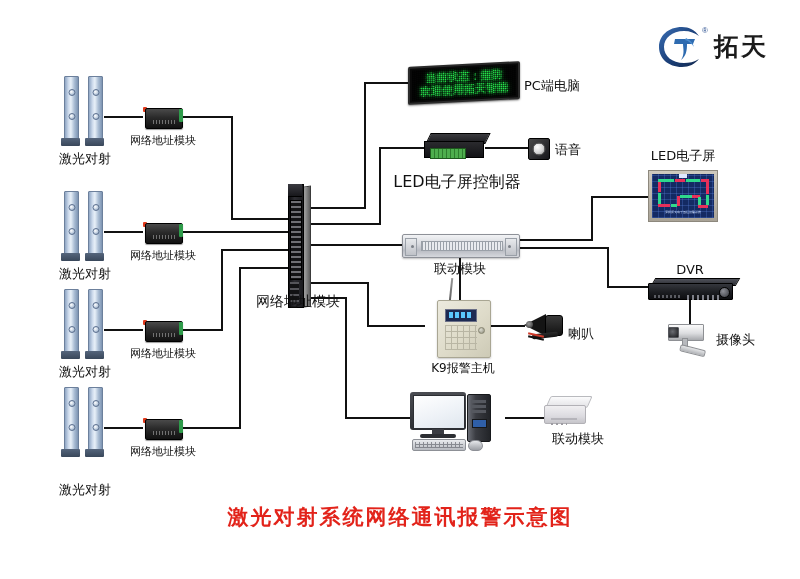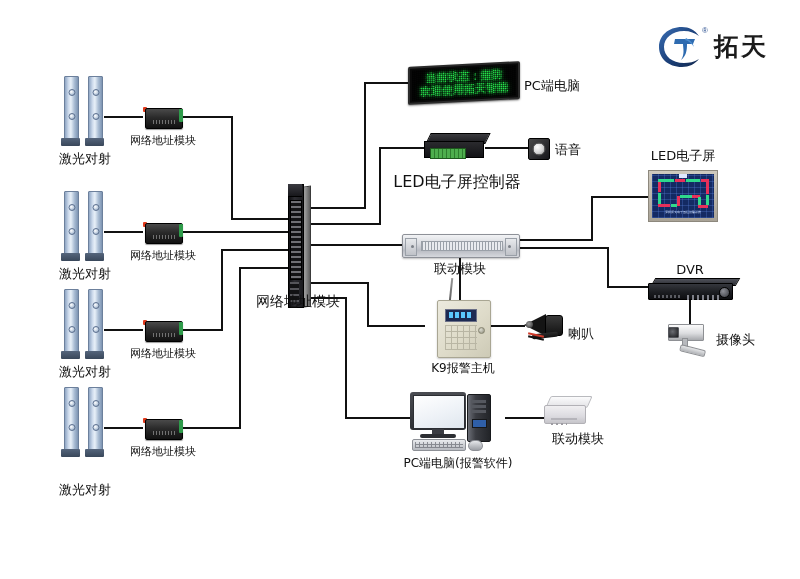--- a/index.html
+++ b/index.html
@@ -466,21 +466,20 @@
       <div class="bay" style="top:5px;"></div>
       <div class="bay" style="top:10px;"></div>
       <div class="bay" style="top:15px;"></div>
       <div class="scr2"></div>
     </div>
     <div class="kb">
         <div class="k"></div>
       </div>
     <div class="mouse"></div>
   </div>
-  <div class="lbl c" style="left:458px;top:455px;font-size:12px;">PC端电脑(报警软件)</div>
 
   <div class="prn" style="left:544px;top:396px;">
     <div class="top"></div>
     <div class="front">
       <div class="slot"></div>
       <div class="leds"></div>
     </div>
   </div>
   <div class="lbl c" style="left:578px;top:430px;font-size:13px;">联动模块</div>
 
@@ -496,14 +495,15 @@
       <path d="M26 3 C12 3 3 12 3 23 C3 34 12 43 26 43 C33 43 39 40 43 35
                C38 38 33 39 28 39 C16 39 8 32 8 23 C8 14 16 7 28 7
                C34 7 39 9 43 12 C39 6 33 3 26 3 Z" fill="url(#lg)"></path>
       <path d="M19 15 H39 L37 20 H31 C31 27 30 32 25 36 C29 30 27 24 27 20 H18 Z" fill="#2e6bb0"></path>
       <path d="M30 14 C34 16 37 19 38 23 C36 20 33 17 29 16 Z" fill="#4d8ed0"></path>
     </svg>
     <span class="reg">®</span>
     <span class="cn">拓天</span>
   </div>
 
+  <div id="title">激光对射系统网络通讯报警示意图</div>
 
 </div>
 
 </body></html>

